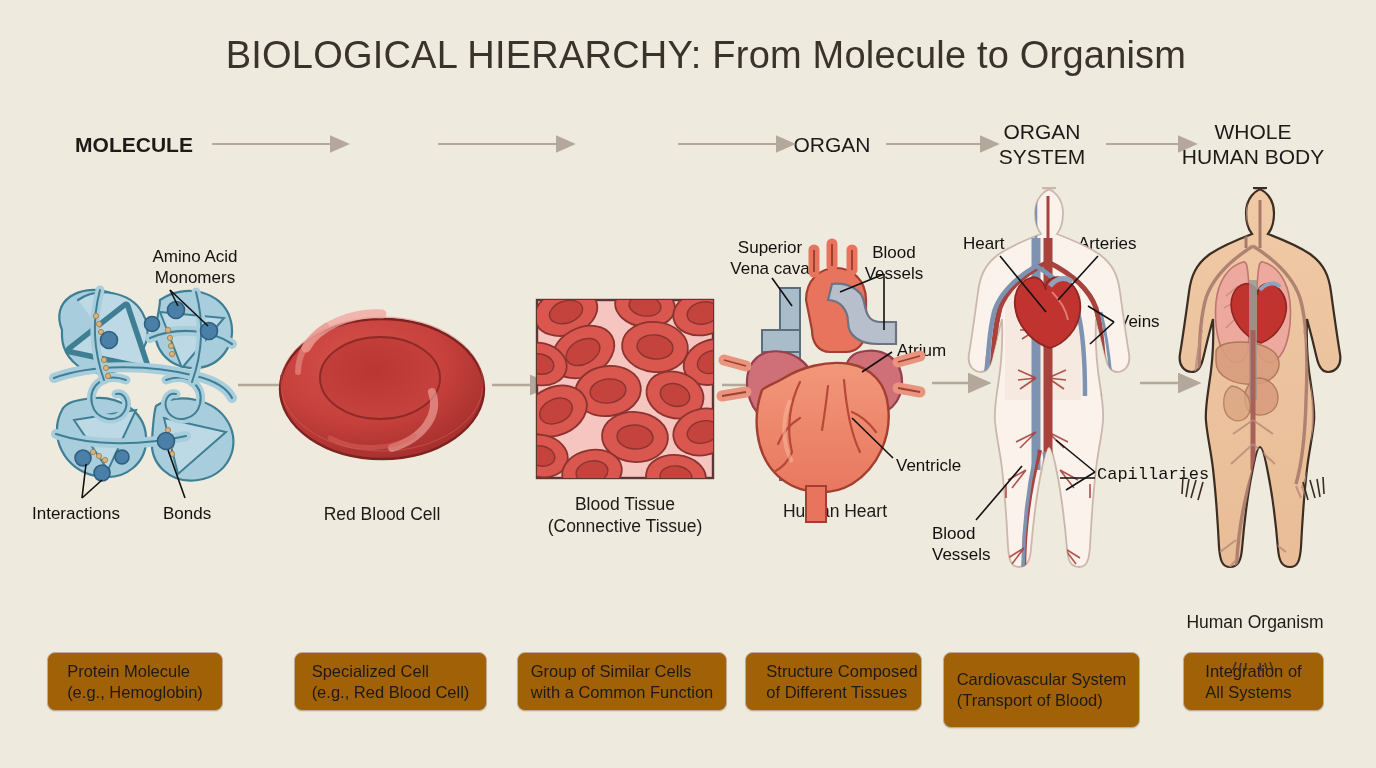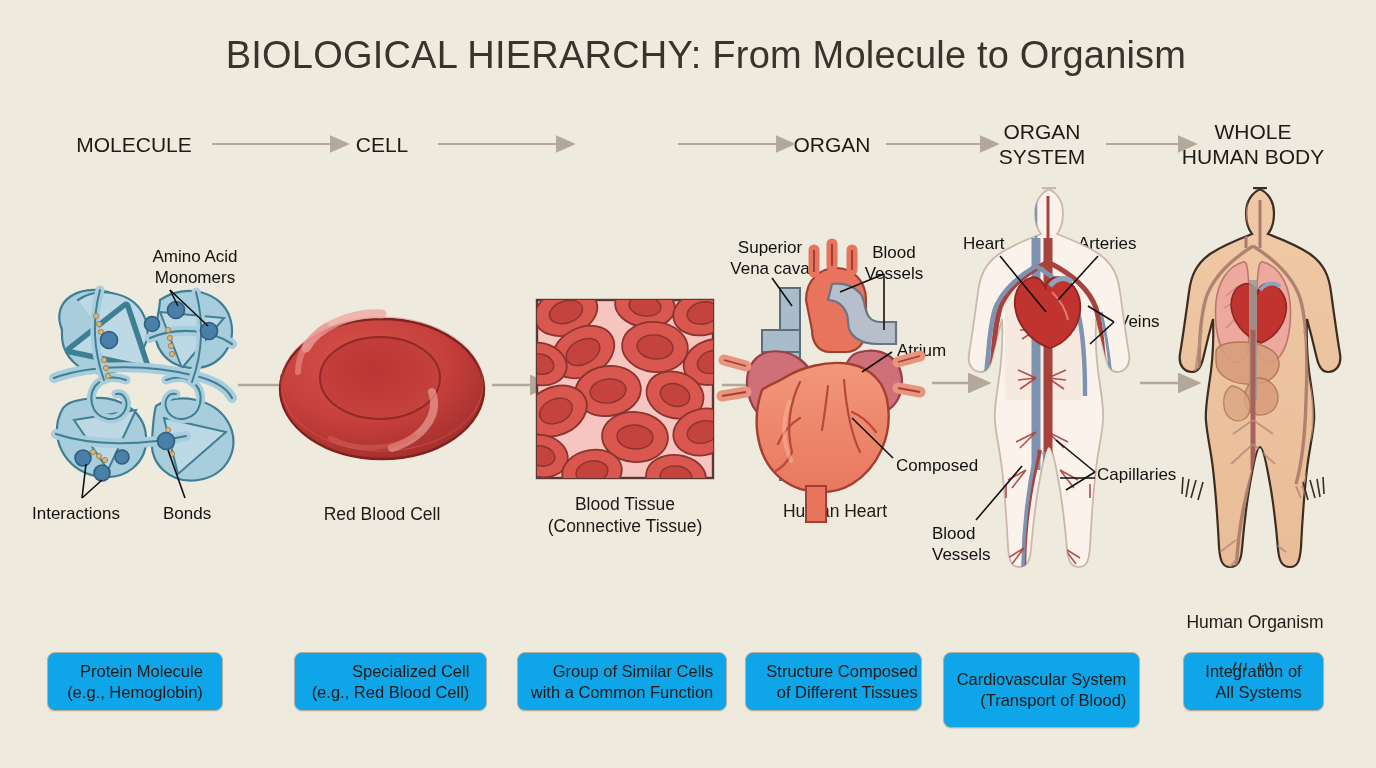--- a/index.html
+++ b/index.html
@@ -22,24 +22,24 @@
   }
 
   
   .stage-label{
     font-size:21px;color:#1d1a17;text-align:center;
     line-height:25px;white-space:pre-line;
   }
 
   
   .capbox{
-    background:#0ea5e9;
+    background:#a16207;
     border:1px solid #b9ae99;
     border-radius:8px;
-    text-align:right;
+    text-align:left;
     font-size:16.5px;line-height:21px;
     color:#1d1a17;
     display:flex;align-items:center;justify-content:center;
     white-space:pre-line;
     box-sizing:border-box;
     box-shadow:0 1px 1px rgba(120,105,80,.14);
   }
 
   
   .artcap{
@@ -57,22 +57,21 @@
   svg{display:block;}
   #artlayer{position:absolute;left:0;top:0;width:1376px;height:768px;pointer-events:none;}
 </style>
 </head>
 <body style="background: rgb(238, 234, 222);">
 
 <div id="stage">
 
   <div class="abs" id="title">BIOLOGICAL HIERARCHY: From Molecule to Organism</div>
 
-  <div class="abs stage-label" style="left:44px;top:132px;width:180px;">MOLECULE</div>
-  <div class="abs stage-label" style="left:292px;top:132px;width:180px;">CELL</div>
+  <div class="abs stage-label" style="left:44px;top:132px;width:180px;font-weight:bold;">MOLECULE</div>
   <div class="abs stage-label" style="left:742px;top:132px;width:180px;">ORGAN</div>
   <div class="abs stage-label" style="left:952px;top:119px;width:180px;">ORGAN
 SYSTEM</div>
   <div class="abs stage-label" style="left:1163px;top:119px;width:180px;">WHOLE
 HUMAN BODY</div>
 
   <div class="abs artcap" style="left:272px;top:503px;width:220px;">Red Blood Cell</div>
   <div class="abs artcap" style="left:510px;top:493px;width:230px;">Blood Tissue
 (Connective Tissue)</div>
   <div class="abs artcap" style="left:738px;top:500px;width:194px;">Human Heart</div>
@@ -81,26 +80,26 @@
   <div class="abs anno ctr" style="left:125px;top:246px;width:140px;">Amino Acid
 Monomers</div>
   <div class="abs anno" style="left:32px;top:503px;width:120px;">Interactions</div>
   <div class="abs anno" style="left:163px;top:503px;width:90px;">Bonds</div>
 
   <div class="abs anno ctr" style="left:715px;top:237px;width:110px;">Superior
 Vena cava</div>
   <div class="abs anno ctr" style="left:850px;top:242px;width:88px;">Blood
 Vessels</div>
   <div class="abs anno" style="left:897px;top:340px;width:84px;">Atrium</div>
-  <div class="abs anno" style="left:896px;top:455px;width:96px;">Composed</div>
+  <div class="abs anno" style="left:896px;top:455px;width:96px;">Ventricle</div>
 
   <div class="abs anno" style="left:963px;top:233px;width:74px;">Heart</div>
   <div class="abs anno" style="left:1078px;top:233px;width:90px;">Arteries</div>
   <div class="abs anno" style="left:1118px;top:311px;width:72px;">Veins</div>
-  <div class="abs anno" style="left:1097px;top:464px;width:110px;">Capillaries</div>
+  <div class="abs anno" style="left:1097px;top:464px;width:110px;font-family:Liberation Mono, monospace;">Capillaries</div>
   <div class="abs anno" style="left:932px;top:523px;width:90px;">Blood
 Vessels</div>
 
   <div class="abs capbox" style="left:47px;top:652px;width:176px;height:59px;">Protein Molecule
 (e.g., Hemoglobin)</div>
   <div class="abs capbox" style="left:294px;top:652px;width:193px;height:59px;">Specialized Cell
 (e.g., Red Blood Cell)</div>
   <div class="abs capbox" style="left:517px;top:652px;width:210px;height:59px;">Group of Similar Cells
 with a Common Function</div>
   <div class="abs capbox" style="left:745px;top:652px;width:177px;height:59px;padding-left:17px;">Structure Composed

